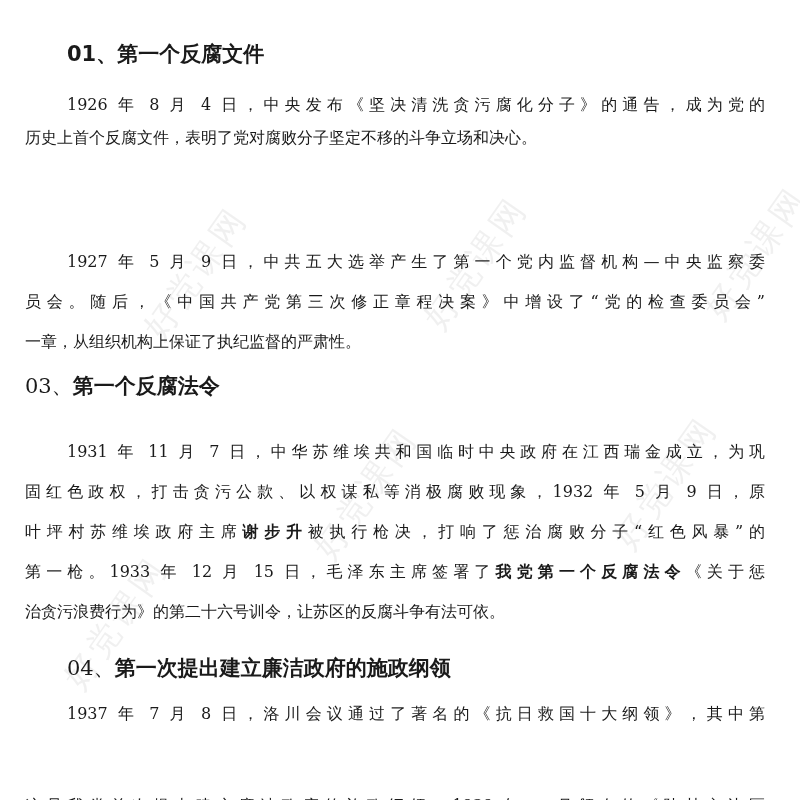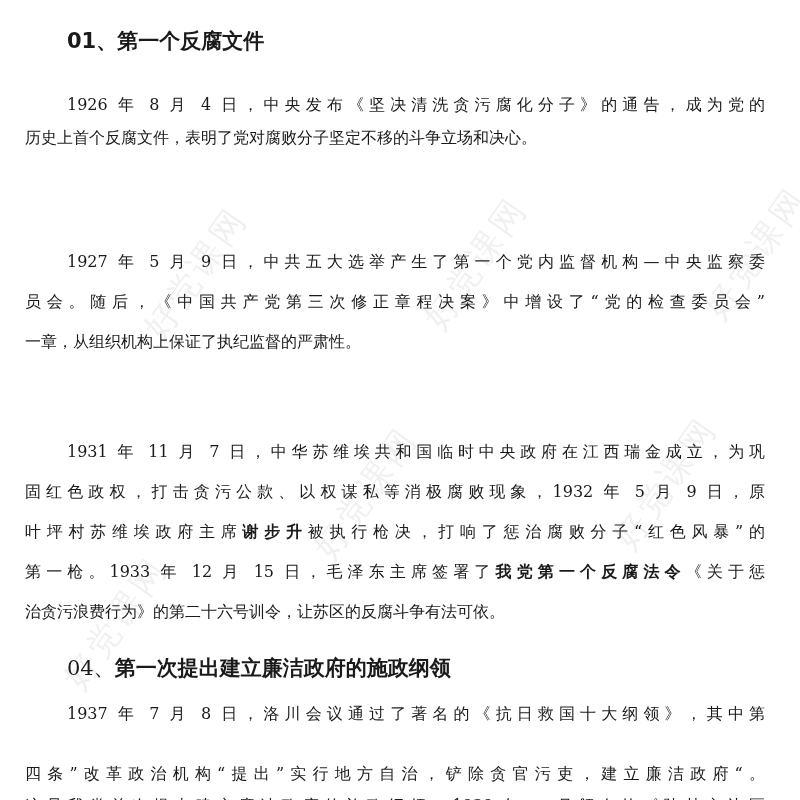--- a/index.html
+++ b/index.html
@@ -11,21 +11,21 @@
   .page { position: absolute; inset: 0; }
   .line {
     position: absolute; left: 25px; width: 740px;
     font-size: 16px; line-height: 26px; white-space: nowrap;
     text-align: justify; text-align-last: justify;
     letter-spacing: 0px;
   }
   .line.last { text-align-last: left; }
   .indent { left: 67px; width: 698px; }
   .heading { position: absolute; font-size: 21px; line-height: 26px; white-space: nowrap; }
-  .bold { font-weight: bold; font-family: "DejaVu Sans", "Liberation Sans", sans-serif; }
+  .bold { font-weight: bold; font-family: "DejaVu Sans", "Liberation Sans", sans-serif; margin-top: 13px; }
   .num { font-weight: normal; font-family: "DejaVu Serif", "Liberation Serif", serif; }
   .h-bold .num { font-weight: bold; font-family: "DejaVu Sans", "Liberation Sans", sans-serif; }
   b.em { font-weight: bold; font-family: "DejaVu Sans", "Liberation Sans", sans-serif; }
   .watermark {
     position: absolute; color: rgba(0,0,0,0.06); font-size: 34px;
     font-family: "DejaVu Sans", "Liberation Sans", sans-serif;
     transform: rotate(-55deg); white-space: nowrap; pointer-events: none;
     letter-spacing: 4px;
   }
   .clip { position: absolute; left: 0; top: 793px; width: 800px; height: 7px; overflow: hidden; }
@@ -46,33 +46,35 @@
   <div class="heading bold h-bold" style="left:67px;top:28px;">
     <span class="num">01、</span><span>第一个反腐文件</span>
   </div>
   <div class="line indent" style="top:92px;">1926 年 8 月 4 日，中央发布《坚决清洗贪污腐化分子》的通告，成为党的</div>
   <div class="line last" style="top:125px;">历史上首个反腐文件，表明了党对腐败分子坚定不移的斗争立场和决心。</div>
 
   <div class="line indent" style="top:249px;">1927 年 5 月 9 日，中共五大选举产生了第一个党内监督机构—中央监察委</div>
   <div class="line" style="top:289px;">员会。随后，《中国共产党第三次修正章程决案》中增设了“党的检查委员会”</div>
   <div class="line last" style="top:329px;">一章，从组织机构上保证了执纪监督的严肃性。</div>
 
+  <div class="heading" style="left:25px;top:373px;">
+    <span class="num">03、</span><span class="bold">第一个反腐法令</span>
+  </div>
   <div class="line indent" style="top:439px;">1931 年 11 月 7 日，中华苏维埃共和国临时中央政府在江西瑞金成立，为巩</div>
   <div class="line" style="top:479px;">固红色政权，打击贪污公款、以权谋私等消极腐败现象，1932 年 5 月 9 日，原</div>
   <div class="line" style="top:519px;">
     <span>叶坪村苏维埃政府主席</span><b class="em">谢步升</b><span>被执行枪决，打响了惩治腐败分子“红色风暴”的</span>
   </div>
   <div class="line" style="top:559px;">
     <span>第一枪。1933 年 12 月 15 日，毛泽东主席签署了</span><b class="em">我党第一个反腐法令</b><span>《关于惩</span>
   </div>
   <div class="line last" style="top:599px;">治贪污浪费行为》的第二十六号训令，让苏区的反腐斗争有法可依。</div>
 
   <div class="heading" style="left:67px;top:655px;">
     <span class="num">04、</span><span class="bold">第一次提出建立廉洁政府的施政纲领</span>
   </div>
   <div class="line indent" style="top:701px;">1937 年 7 月 8 日，洛川会议通过了著名的《抗日救国十大纲领》，其中第</div>
-  <div class="line" style="top:761px;">四条”改革政治机构“提出”实行地方自治，铲除贪官污吏，建立廉洁政府“。</div>
 
   <div class="clip">
     <div class="line">这是我党首次提出建立廉洁政府的施政纲领。1939 年，  月颁布的《陕甘宁边区</div>
   </div>
 
 </div>
 
 </body></html>

